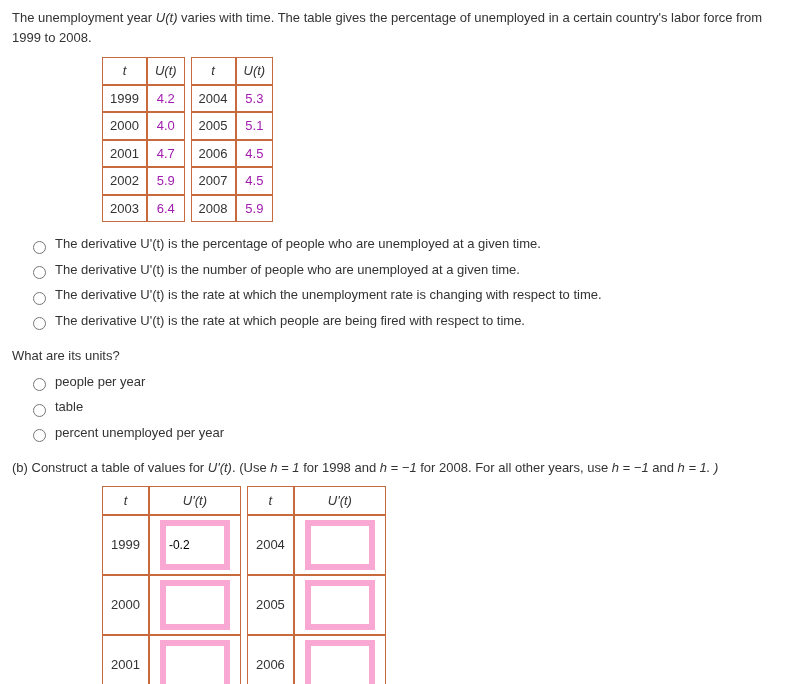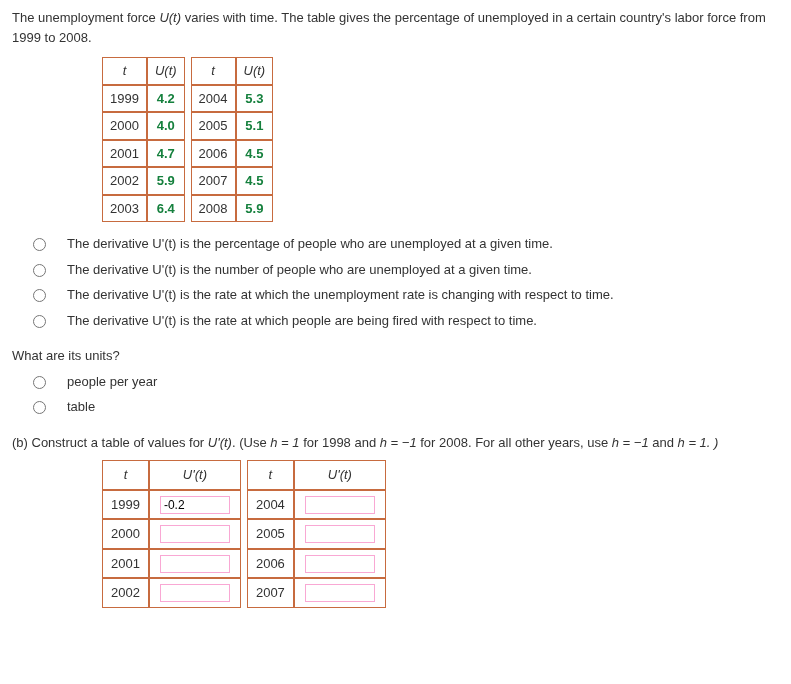--- a/index.html
+++ b/index.html
@@ -16,52 +16,52 @@
   .problem-text { margin-bottom: 10px; }
   .data-table-wrap { margin: 6px 0 12px 90px; }
   .data-table { border-collapse: separate; border-spacing: 0; display: inline-table; }
   .data-table td {
     border: 1px solid #c76b3f;
     padding: 3px 7px;
     text-align: center;
     font-size: 13px;
   }
   .data-table .hdr { background: #fff; font-style: italic; }
-  .data-table .val { color: #15803d; font-weight: bold; }
+  .data-table .val { color: #a21caf; }
   .data-table .yr { color: #333; }
   .gap-col { width: 6px; padding:0 !important; border:none !important; }
   .question-group { margin: 6px 0 14px 0; }
   .radio-list { margin: 4px 0 0 16px; }
-  .radio-item { display: flex; align-items: center; gap: 18px; margin: 6px 0; }
+  .radio-item { display: flex; align-items: flex-end; gap: 6px; margin: 6px 0; }
   .radio-item input { margin-top: 2px; }
   .sub-q { margin-top: 16px; }
   .answer-table-wrap { margin: 8px 0 0 90px; }
   .answer-table { border-collapse: separate; border-spacing: 0; display:inline-table; }
   .answer-table td {
     border: 1px solid #c76b3f;
     padding: 4px 8px;
     text-align: center;
     font-size: 13px;
     vertical-align: middle;
   }
   .answer-table .hdr { font-style: italic; }
   .answer-table input[type=text] {
     width: 70px;
     height: 18px;
-    border: 1px solid #f9a8d4;
+    border: 6px solid #f9a8d4;
     font-size: 12px;
-    padding: 7px 3px;
+    padding: 19px 3px;
   }
   .answer-table .wide { width: 92px; }
 </style>
 </head>
 <body>
 
 <div class="problem-text">
-  <span>The unemployment force </span><span class="italic">U(t)</span><span> varies with time. The table gives the percentage of unemployed in a certain country's labor force from 1999 to 2008.</span>
+  <span>The unemployment year </span><span class="italic">U(t)</span><span> varies with time. The table gives the percentage of unemployed in a certain country's labor force from 1999 to 2008.</span>
 </div>
 
 <div class="data-table-wrap">
   <table class="data-table">
     <tbody>
         <tr>
       <td class="hdr">t</td>
       <td class="hdr">U(t)</td>
       <td class="gap-col"></td>
       <td class="hdr">t</td>
@@ -130,20 +130,24 @@
   <div>What are its units?</div>
   <div class="radio-list">
     <div class="radio-item">
         <input type="radio" name="qu" style="">
         <span>people per year</span>
       </div>
     <div class="radio-item">
         <input type="radio" name="qu" style="">
         <span>table</span>
       </div>
+    <div class="radio-item">
+        <input type="radio" name="qu" style="">
+        <span>percent unemployed per year</span>
+      </div>
   </div>
 </div>
 
 <div class="question-group sub-q">
   <div>
     <span>(b) Construct a table of values for </span><span class="italic">U'(t)</span><span>. (Use  </span><span class="italic">h = 1</span><span>  for 1998 and  </span><span class="italic">h = −1</span><span>  for 2008. For all other years, use  </span><span class="italic">h = −1</span><span>  and  </span><span class="italic">h = 1. )</span>
   </div>
 
   <div class="answer-table-wrap">
     <table class="answer-table">

